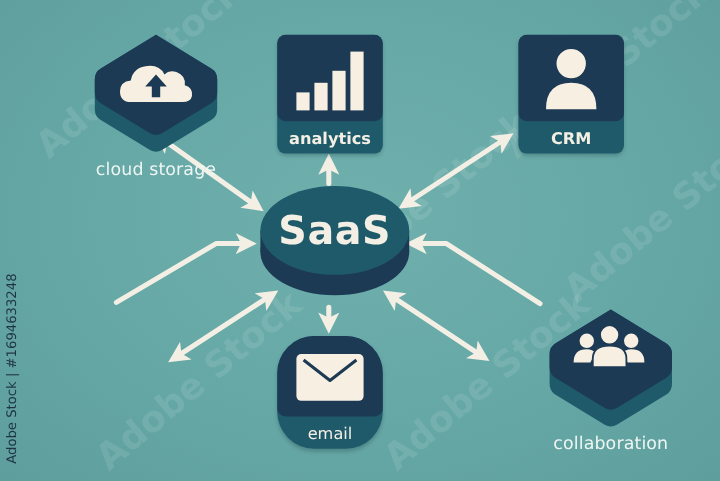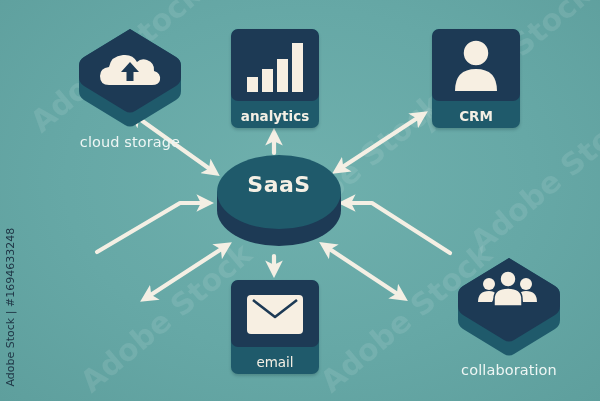--- a/index.html
+++ b/index.html
@@ -33,21 +33,21 @@
     position:absolute; left:0; bottom:4px; width:88px; text-align:center;
     color:#f4efe4; font-size:13.5px; font-weight:bold;
   }
   .sq-node .ico { position:absolute; left:0; top:0; width:88px; height:72px; }
 
   
   .hub { position:absolute; left:213px; top:152px; width:132px; height:96px; }
   .hub svg { position:absolute; left:0; top:0; }
   .hub-label {
     position:absolute; left:0; top:20px; width:132px; text-align:center;
-    color:#f4efe4; font-size:22px; font-weight:bold; letter-spacing:0.5px;
+    color:#f4efe4; font-size:33px; font-weight:bold; letter-spacing:0.5px;
   }
 
   .watermark-side {
     position:absolute; left:-55px; top:315px; width:130px;
     transform: rotate(-90deg); transform-origin: center center;
     color:#1e3444; font-size:11px; white-space:nowrap; text-align:center;
   }
   .wm {
     position:absolute; color:rgba(255,255,255,0.10); font-size:30px; font-weight:bold;
     transform: rotate(-40deg); white-space:nowrap; pointer-events:none;
@@ -126,21 +126,21 @@
   <div class="hub">
     <svg width="132" height="96" viewBox="0 0 132 96">
       <ellipse cx="66" cy="58" rx="62" ry="36" fill="#1d3a55"></ellipse>
       <rect x="4" y="40" width="124" height="18" fill="#1d3a55"></rect>
       <ellipse cx="66" cy="40" rx="62" ry="37" fill="#1f5a6b"></ellipse>
     </svg>
     <div class="hub-label">SaaS</div>
   </div>
 
 
-  <div class="sq-node" style="left:231px;top:280px;width:88px;height:94px;">
+  <div class="sq-node" style="left:231px;top:280px;width:88px;height:94px;border-radius:31px;">
     <div class="top" style="height:67px;"></div>
     <svg class="ico" viewBox="0 0 88 67" style="height:67px;">
       <rect x="16" y="15" width="56" height="39" rx="4" fill="#f7efe2"></rect>
       <polyline points="22,20 44,37 66,20" fill="none" stroke="#1d3a55" stroke-width="2.6" stroke-linejoin="round"></polyline>
     </svg>
     <div class="lbl" style="font-weight:normal;">email</div>
   </div>
 
   <div class="hex-node" style="left:410px;top:254px;">
     <svg viewBox="0 0 110 110">

